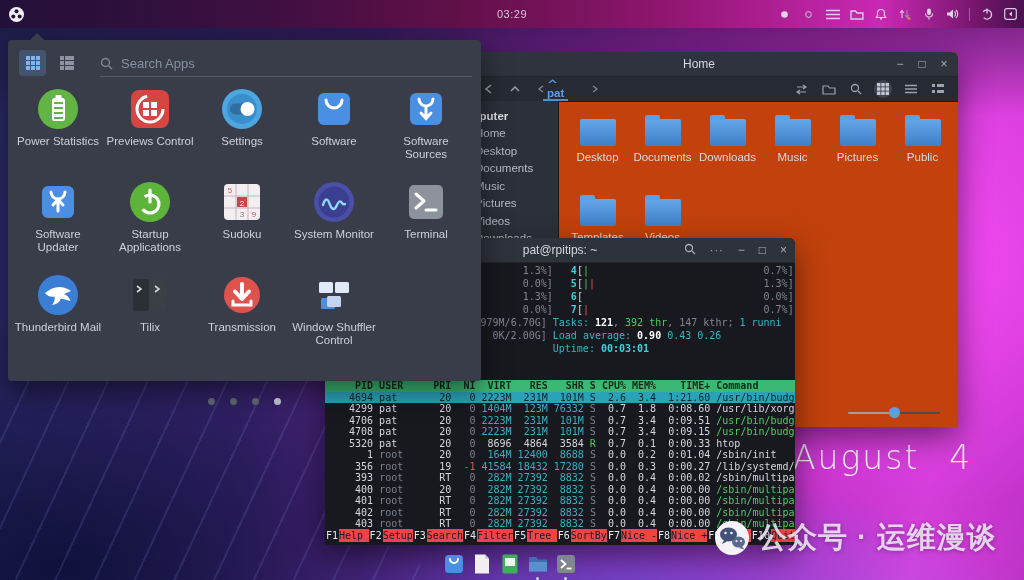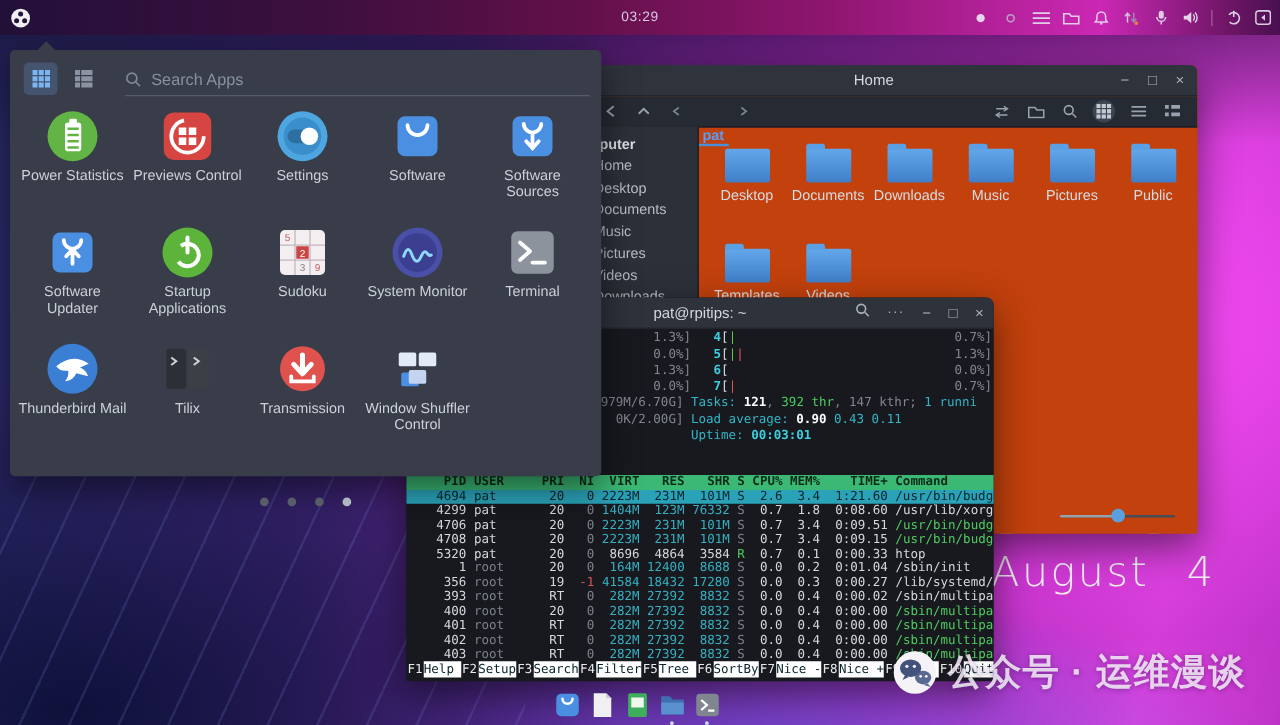--- a/index.html
+++ b/index.html
@@ -49,22 +49,22 @@
     border-bottom:1px solid #23262d;}
   .titlebar .wtitle{position:absolute;left:0;right:0;text-align:center;color:#d3d7de;font-size:12px;}
   .winbtns{position:absolute;right:8px;display:flex;gap:10px;color:#aab0ba;font-size:12px;line-height:22px;}
   .winbtns span{width:12px;text-align:center;cursor:default;}
 
   
   #fm{left:440px;top:52px;width:518px;height:375px;z-index:10;background:#c2410c;}
   #fm-toolbar{height:24px;background:#262a32;border-bottom:1px solid #191c22;position:relative;}
   .tbicon{position:absolute;top:3px;width:18px;height:18px;display:flex;align-items:center;justify-content:center;}
   .tbicon.active{background:#3c4452;border-radius:50%;}
-  #pathtab{position:absolute;left:103px;top:18px;height:20px;display:flex;align-items:flex-end;gap:4px;
-    color:#5a9df5;font-size:11.5px;font-weight:bold;border-bottom:2px solid #4a90d9;padding:0 4px;}
+  #pathtab{position:absolute;left:103px;top:2px;height:20px;display:flex;align-items:flex-start;gap:4px;
+    color:#5a9df5;font-size:11.5px;font-weight:bold;border-bottom:2px solid #4a90d9;padding:0 4px;flex-direction:column;}
   #fm-body{position:absolute;left:0;top:49px;right:0;bottom:0;display:flex;}
   #fm-sidebar{width:118px;background:#2c3039;border-right:1px solid #171a20;padding-top:6px;}
   .sb-item{height:17.5px;display:flex;align-items:center;color:#b9bec8;font-size:11.5px;padding-left:14px;gap:8px;}
   .sb-item.hdr{color:#dcdfe5;font-weight:bold;}
   .sb-fold{width:13px;height:10px;background:#4a8fd0;border-radius:1.5px;flex:0 0 auto;}
   #fm-content{flex:1;position:relative;}
   #folder-grid{position:absolute;left:6px;top:4px;width:396px;display:flex;flex-wrap:wrap;}
   .fitem{width:65px;height:80px;text-align:center;}
   .ficon{width:36px;height:27px;margin:14px auto 5px auto;position:relative;
     background:linear-gradient(180deg,#63a7ea,#3f7fc8);border-radius:2px;}
@@ -92,21 +92,21 @@
   .mc{color:#3ecfdf;font-weight:bold}.hc{color:#33b5c4}.hw{color:#fff;font-weight:bold}
   .hg{color:#4ecb5f}.hcb{color:#3ecfdf;font-weight:bold}
   .c-wht{color:#d4d7db}.c-dim{color:#7c828b}.c-cyan{color:#35b0c0}.c-green{color:#4ecb5f}.c-red{color:#d95757}
   pre.pr-hdr{background:#3bb873;}
   pre.pr-hdr span{color:#0a2b18 !important;font-weight:bold;}
   pre.pr-sel{background:#2aa3b8;}
   pre.pr-sel span{color:#07242b !important;}
   #fbar{position:absolute;left:0;top:267px;right:0;height:13px;display:flex;font-family:inherit;font-size:10px;line-height:13px;}
   .fk{flex:1;display:flex;}
   .fk b{color:#e8e8e8;font-weight:normal;padding:0 1px;text-align:right;}
-  .fk i{flex:1;font-style:normal;background:#ffffff;color:#09252b;overflow:hidden;white-space:nowrap;}
+  .fk i{flex:1;font-style:normal;background:#ef4444;color:#09252b;overflow:hidden;white-space:nowrap;}
 
   
   #clock-widget{position:absolute;left:788px;top:368px;z-index:2;color:#f7f2fa;
     font-family:"DejaVu Sans",sans-serif;font-weight:200;font-size:62px;letter-spacing:6px;}
   #date-widget{position:absolute;left:793px;top:438px;z-index:2;color:#f4eef7;
     font-family:"DejaVu Sans",sans-serif;font-weight:200;font-size:33px;letter-spacing:2px;}
   #date-widget .day{margin-left:30px;}
 
   
   #watermark{position:absolute;left:714px;top:518px;z-index:50;display:flex;align-items:center;gap:8px;}
@@ -322,21 +322,21 @@
       <span style="font-size:12px;">×</span>
     </div>
   </div>
   <div id="htop">
     <div id="meters">
         <pre class="mrow"><span class="mw">  0[</span><span class="mg">|</span><span>                           </span><span class="md">1.3%]</span><span>   </span><span class="mc">4</span><span class="mw">[</span><span class="mg">|</span><span>                             </span><span class="md">0.7%]</span></pre>
         <pre class="mrow"><span class="mw">  1[</span><span>                            </span><span class="md">0.0%]</span><span>   </span><span class="mc">5</span><span class="mw">[</span><span class="mg">|</span><span class="mr">|</span><span>                            </span><span class="md">1.3%]</span></pre>
         <pre class="mrow"><span class="mw">  2[</span><span class="mg">|</span><span>                           </span><span class="md">1.3%]</span><span>   </span><span class="mc">6</span><span class="mw">[</span><span>                              </span><span class="md">0.0%]</span></pre>
         <pre class="mrow"><span class="mw">  3[</span><span>                            </span><span class="md">0.0%]</span><span>   </span><span class="mc">7</span><span class="mw">[</span><span class="mr">|</span><span>                             </span><span class="md">0.7%]</span></pre>
         <pre class="mrow"><span class="mw">  Mem[</span><span class="mg">|||||||||</span><span class="hc">||</span><span>        </span><span class="md">979M/6.70G]</span><span> </span><span class="hc">Tasks: </span><span class="hw">121</span><span class="md">, </span><span class="hg">392 thr</span><span class="md">, </span><span class="md">147 kthr</span><span class="md">; </span><span class="hc">1 runni</span></pre>
-        <pre class="mrow"><span class="mw">  Swp[</span><span>                     </span><span class="md">0K/2.00G]</span><span> </span><span class="hc">Load average: </span><span class="hw">0.90 </span><span class="hc">0.43 0.11</span></pre>
+        <pre class="mrow"><span class="mw">  Swp[</span><span>                     </span><span class="md">0K/2.00G]</span><span> </span><span class="hc">Load average: </span><span class="hw">0.90 </span><span class="hc">0.43 0.26</span></pre>
         <pre class="mrow"><span>                                     </span><span class="hc">Uptime: </span><span class="hcb">00:03:01</span></pre>
       </div>
     <div id="procs">
         <pre class="prow pr-hdr"><span class="mw">  PID USER     PRI  NI  VIRT   RES   SHR S CPU% MEM%    TIME+ Command</span></pre>
         <pre class="prow pr-sel"><span class="mw"> 4694 pat       20   0 2223M  231M  101M S  2.6  3.4  1:21.60 /usr/bin/budg</span></pre>
         <pre class="prow "><span class="c-wht"> 4299 pat       20 </span><span class="c-dim">  0 </span><span class="c-cyan">1404M  123M 76332 </span><span class="c-dim">S </span><span class="c-wht"> 0.7  1.8  0:08.60 </span><span class="c-wht">/usr/lib/xorg</span></pre>
         <pre class="prow "><span class="c-wht"> 4706 pat       20 </span><span class="c-dim">  0 </span><span class="c-cyan">2223M  231M  101M </span><span class="c-dim">S </span><span class="c-wht"> 0.7  3.4  0:09.51 </span><span class="c-green">/usr/bin/budg</span></pre>
         <pre class="prow "><span class="c-wht"> 4708 pat       20 </span><span class="c-dim">  0 </span><span class="c-cyan">2223M  231M  101M </span><span class="c-dim">S </span><span class="c-wht"> 0.7  3.4  0:09.15 </span><span class="c-green">/usr/bin/budg</span></pre>
         <pre class="prow "><span class="c-wht"> 5320 pat       20 </span><span class="c-dim">  0 </span><span class="c-wht"> 8696  4864  3584 </span><span class="c-green">R </span><span class="c-wht"> 0.7  0.1  0:00.33 </span><span class="c-wht">htop</span></pre>
         <pre class="prow "><span class="c-wht">    1 </span><span class="c-dim">root     </span><span class="c-wht"> 20 </span><span class="c-dim">  0 </span><span class="c-cyan"> 164M 12400  8688 </span><span class="c-dim">S </span><span class="c-wht"> 0.0  0.2  0:01.04 </span><span class="c-wht">/sbin/init</span></pre>

